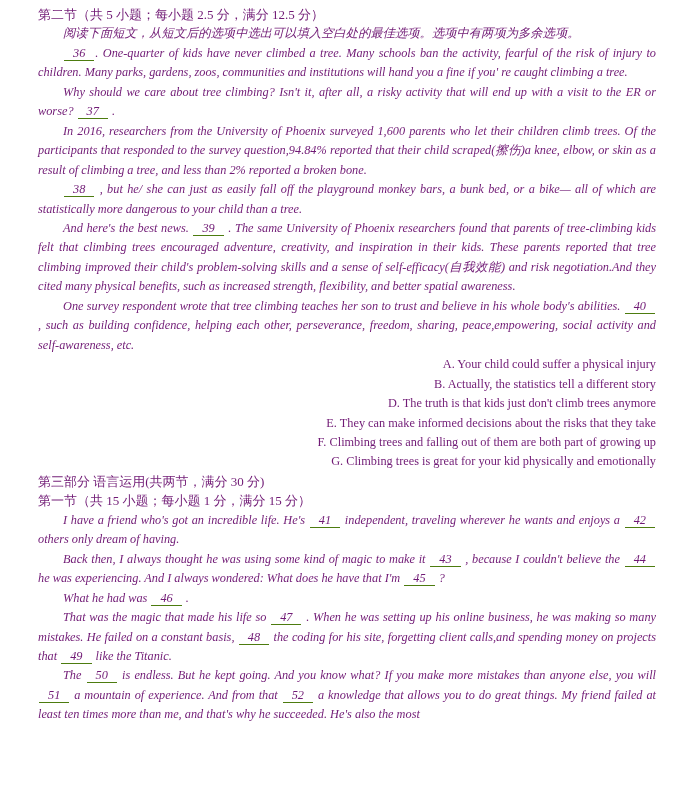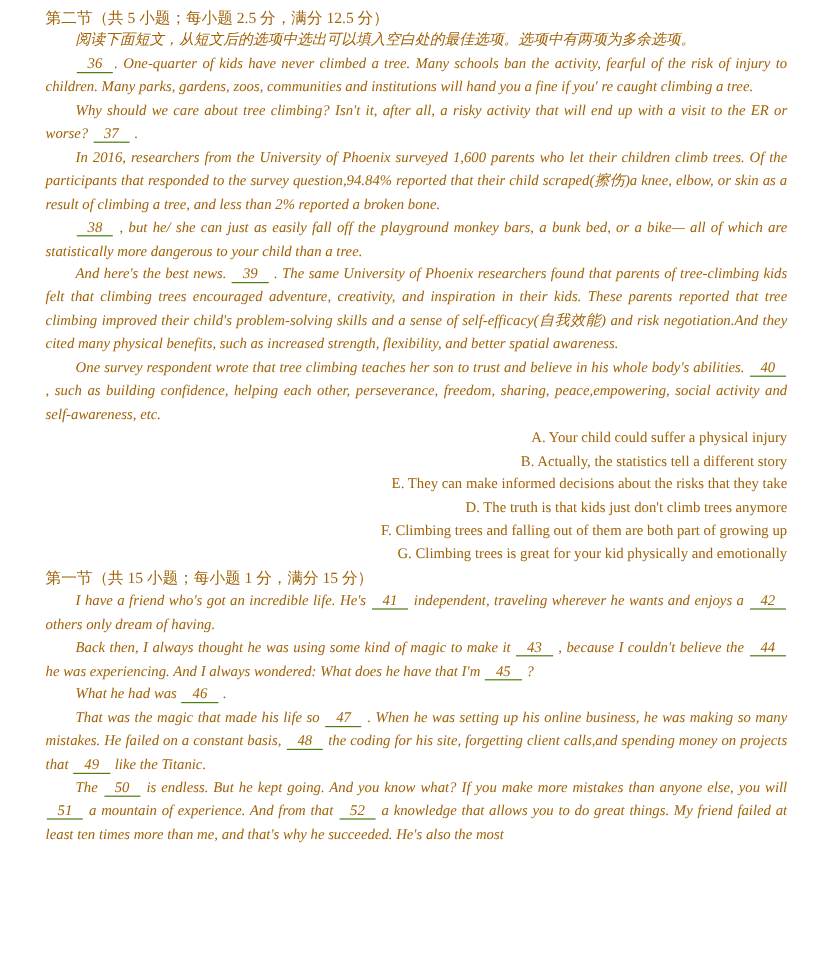--- a/index.html
+++ b/index.html
@@ -13,21 +13,21 @@
     overflow: hidden;
   }
   .page {
     box-sizing: border-box;
     width: 692px;
     height: 794px;
     padding: 5px 36px 0 38px;
     font-family: "Liberation Serif", "DejaVu Serif", serif;
     font-size: 12.3px;
     line-height: 19.45px;
-    color: #a16207;
+    color: #701a75;
     background: #ffffff;
     border-radius: 22px;
   }
   .block {
     text-align: justify;
   }
   .block.heading {
     text-align: left;
     font-size: 13px;
   }
@@ -55,24 +55,25 @@
       <div class="block heading">第二节（共 5 小题；每小题 2.5 分，满分 12.5 分）</div>
       <div class="block para indent">阅读下面短文，从短文后的选项中选出可以填入空白处的最佳选项。选项中有两项为多余选项。</div>
       <div class="block para indent"><span class="blank">36</span>. One-quarter of kids have never climbed a tree. Many schools ban the activity, fearful of the risk of injury to children. Many parks, gardens, zoos, communities and institutions will hand you a fine if you' re caught climbing a tree.</div>
       <div class="block para indent">Why should we care about tree climbing? Isn't it, after all, a risky activity that will end up with a visit to the ER or worse? <span class="blank">37</span> .</div>
       <div class="block para indent">In 2016, researchers from the University of Phoenix surveyed 1,600 parents who let their children climb trees. Of the participants that responded to the survey question,94.84% reported that their child scraped(擦伤)a knee, elbow, or skin as a result of climbing a tree, and less than 2% reported a broken bone.</div>
       <div class="block para indent"><span class="blank">38</span> , but he/ she can just as easily fall off the playground monkey bars, a bunk bed, or a bike— all of which are statistically more dangerous to your child than a tree.</div>
       <div class="block para indent">And here's the best news. <span class="blank">39</span> . The same University of Phoenix researchers found that parents of tree-climbing kids felt that climbing trees encouraged adventure, creativity, and inspiration in their kids. These parents reported that tree climbing improved their child's problem-solving skills and a sense of self-efficacy(自我效能) and risk negotiation.And they cited many physical benefits, such as increased strength, flexibility, and better spatial awareness.</div>
       <div class="block para indent">One survey respondent wrote that tree climbing teaches her son to trust and believe in his whole body's abilities. <span class="blank">40</span> , such as building confidence, helping each other, perseverance, freedom, sharing, peace,empowering, social activity and self-awareness, etc.</div>
       <div class="block option">A. Your child could suffer a physical injury</div>
       <div class="block option">B. Actually, the statistics tell a different story</div>
+      <div class="block option">D. The truth is that kids just don't climb trees anymore</div>
       <div class="block option">E. They can make informed decisions about the risks that they take</div>
-      <div class="block option">D. The truth is that kids just don't climb trees anymore</div>
       <div class="block option">F. Climbing trees and falling out of them are both part of growing up</div>
       <div class="block option">G. Climbing trees is great for your kid physically and emotionally</div>
+      <div class="block heading">第三部分  语言运用(共两节，满分 30 分)</div>
       <div class="block heading">第一节（共 15 小题；每小题 1 分，满分 15 分）</div>
       <div class="block para indent">I have a friend who's got an incredible life. He's <span class="blank">41</span> independent, traveling wherever he wants and enjoys a <span class="blank">42</span> others only dream of having.</div>
       <div class="block para indent">Back then, I always thought he was using some kind of magic to make it <span class="blank">43</span> , because I couldn't believe the <span class="blank">44</span> he was experiencing. And I always wondered: What does he have that I'm <span class="blank">45</span> ?</div>
       <div class="block para indent">What he had was <span class="blank">46</span> .</div>
       <div class="block para indent">That was the magic that made his life so <span class="blank">47</span> . When he was setting up his online business, he was making so many mistakes. He failed on a constant basis, <span class="blank">48</span> the coding for his site, forgetting client calls,and spending money on projects that <span class="blank">49</span> like the Titanic.</div>
       <div class="block para indent">The <span class="blank">50</span> is endless. But he kept going. And you know what? If you make more mistakes than anyone else, you will <span class="blank">51</span> a mountain of experience. And from that <span class="blank">52</span> a knowledge that allows you to do great things. My friend failed at least ten times more than me, and that's why he succeeded. He's also the most</div>
     </div>
 </div>
 
 </body></html>

